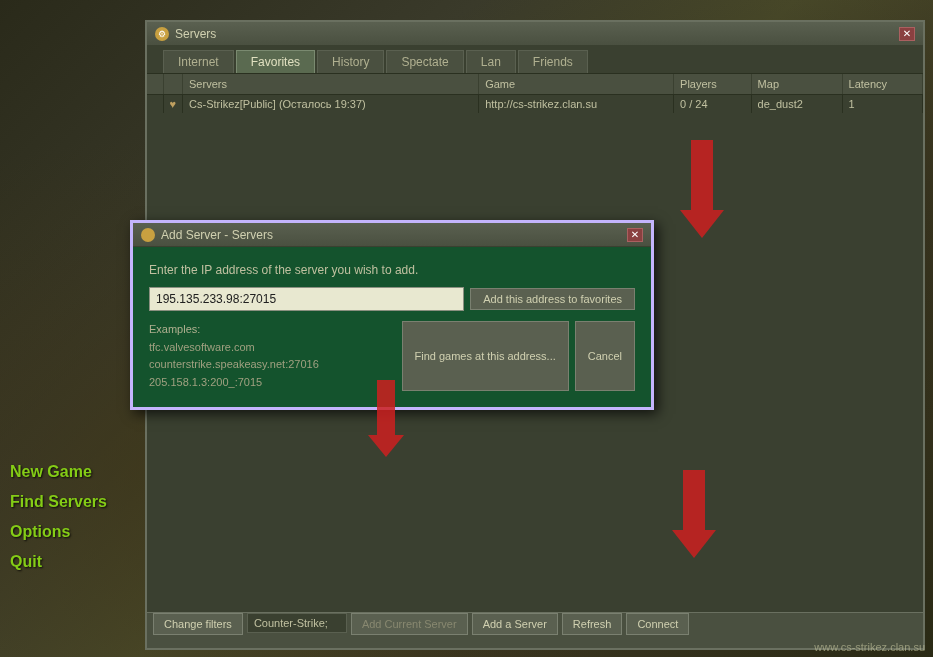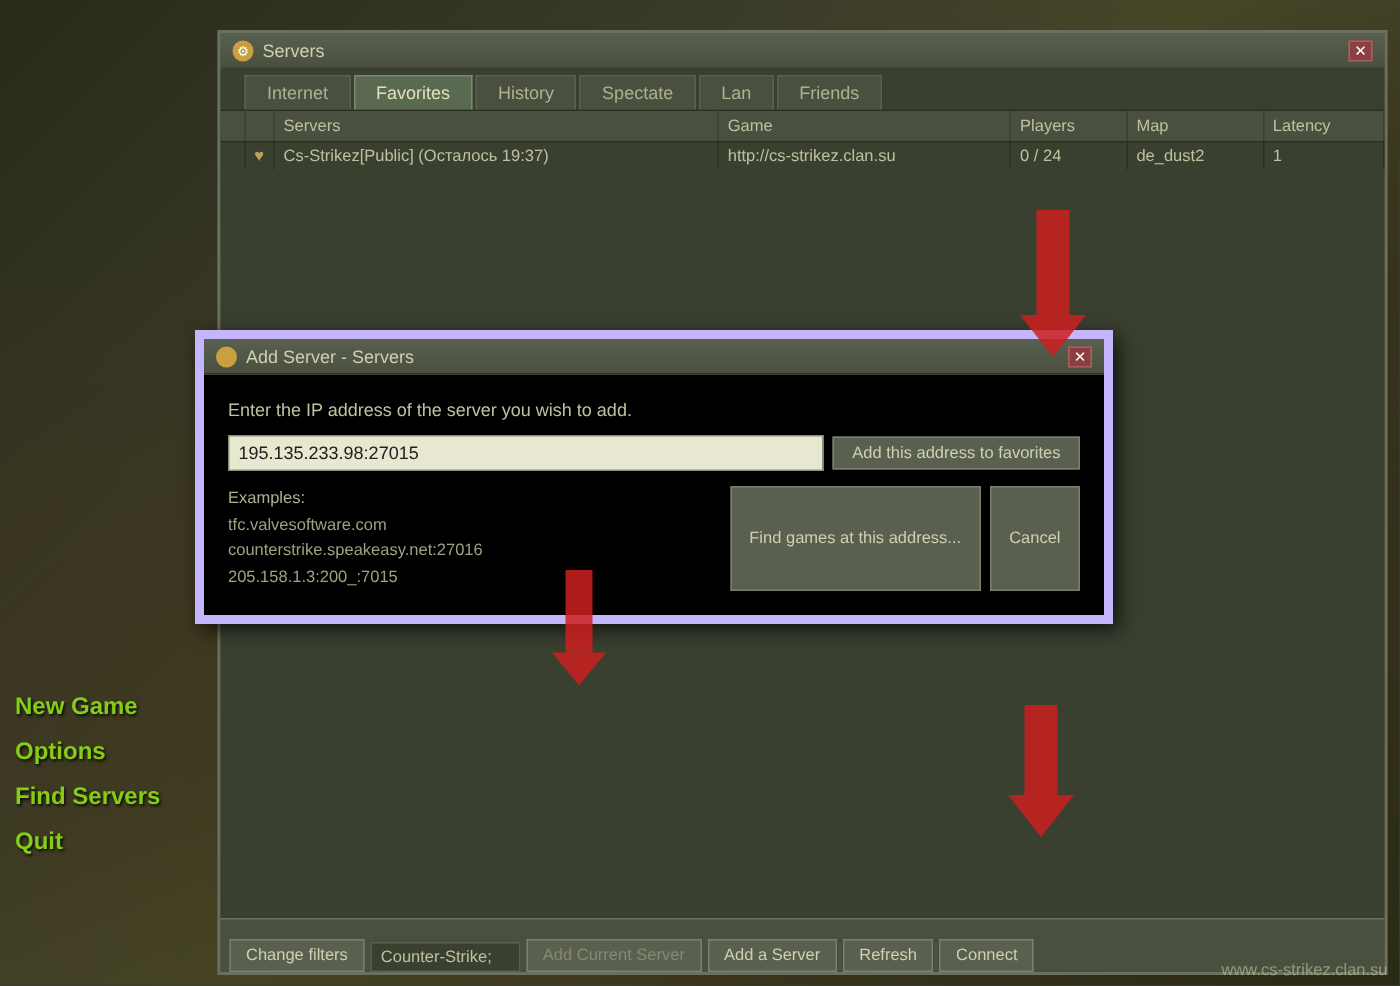--- a/index.html
+++ b/index.html
@@ -168,21 +168,21 @@
       font-size: 11px;
       border-right: 1px solid #2a3020;
     }
 
     
     .bottom-toolbar {
       height: 36px;
       background: #4a5040;
       border-top: 1px solid #6a7060;
       display: flex;
-      align-items: flex-end;
+      align-items: flex-start;
       padding: 0 6px;
       gap: 4px;
     }
 
     .toolbar-btn {
       padding: 4px 10px;
       background: #5a6050;
       border: 1px solid #7a8070;
       color: #d0d0b0;
       font-size: 11px;
@@ -196,23 +196,23 @@
       border: 1px solid #5a6050;
       color: #c0c0a0;
       font-size: 11px;
       width: 100px;
     }
 
     .dialog {
       position: absolute;
       left: 130px;
       top: 220px;
-      width: 612px;
-      background: #000000;
-      border: 6px solid #c4b5fd;
+      width: 524px;
+      background: #14532d;
+      border: 3px solid #c4b5fd;
       box-shadow: 4px 4px 12px rgba(0,0,0,0.7);
     }
 
     .dialog-titlebar {
       background: linear-gradient(180deg, #5a6050 0%, #4a5040 100%);
       height: 24px;
       display: flex;
       align-items: center;
       padding: 0 8px;
       border-bottom: 1px solid #3a4030;
@@ -330,22 +330,22 @@
     }
   </style>
 </head>
 <body>
 
 <div class="bg"></div>
 <div class="bg-texture"></div>
 
 <div class="left-menu">
   <div class="left-menu-item">New Game</div>
+  <div class="left-menu-item">Find Servers</div>
   <div class="left-menu-item">Options</div>
-  <div class="left-menu-item">Find Servers</div>
   <div class="left-menu-item">Quit</div>
 </div>
 
 <div class="server-window">
 
   <div class="window-titlebar">
     <div class="window-title-icon">⚙</div>
     <span class="window-title-text">Servers</span>
     <div class="window-close-btn">✕</div>
   </div>

